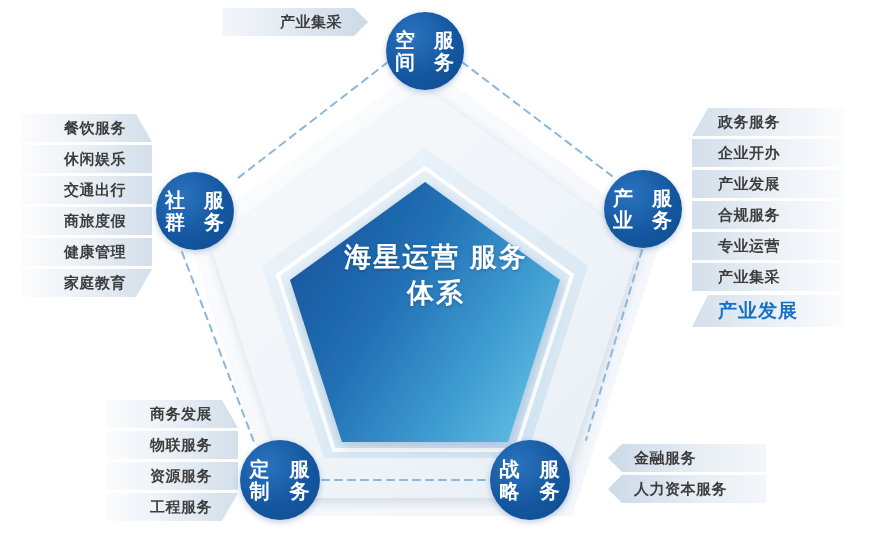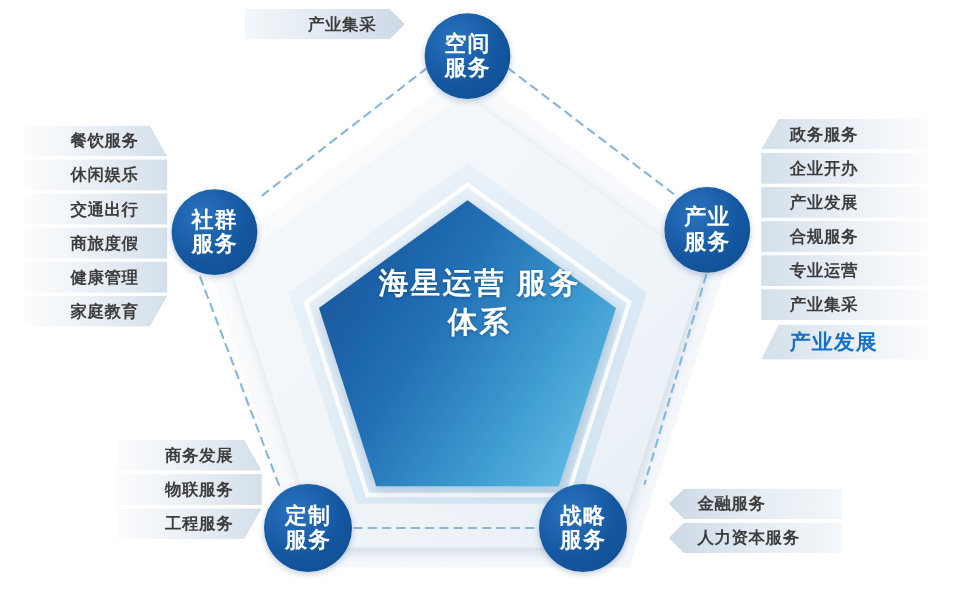--- a/index.html
+++ b/index.html
@@ -14,21 +14,21 @@
 
   
   #penta-svg{position:absolute;left:0;top:0;width:872px;height:552px;}
 
   
   .hub{
     position:absolute;
     border-radius:50%;
     background:radial-gradient(circle at 35% 30%, #2a72bd 0%, #1457a0 55%, #0f4b8f 100%);
     color:#fff;
-    display:flex;flex-direction:column;align-items:center;justify-content:center;
+    display:flex;flex-direction:row;align-items:center;justify-content:center;
     font-weight:bold;
     letter-spacing:1px;
     line-height:1.12;
     text-align:center;
     box-shadow:0 2px 6px rgba(20,70,130,.28);
     z-index:6;
   }
   .hub span{display:block;}
   .hub-l1{font-size:20px;}
   .hub-l2{font-size:20px;}
@@ -268,20 +268,23 @@
     </div>
   </div>
 
   <div class="ribbon-group" id="grp-bl">
     <div class="ribbon rib-plain-right cap-right">
       <span class="label">商务发展</span>
     </div>
     <div class="ribbon rib-plain-right">
       <span class="label">物联服务</span>
     </div>
+    <div class="ribbon rib-plain-right">
+      <span class="label">资源服务</span>
+    </div>
     <div class="ribbon rib-plain-right cap-right-bottom">
       <span class="label">工程服务</span>
     </div>
   </div>
 
   <div class="ribbon-group" id="grp-br">
     <div class="ribbon rib-left">
       <span class="label">金融服务</span>
     </div>
     <div class="ribbon rib-left">

